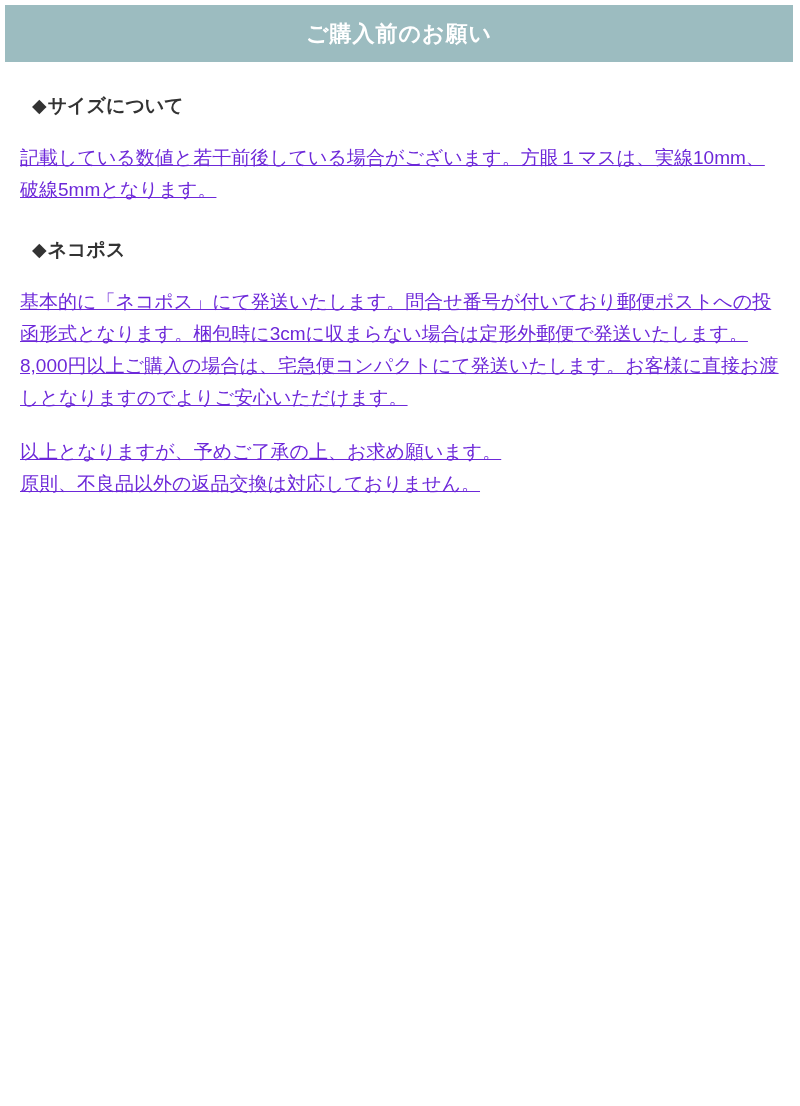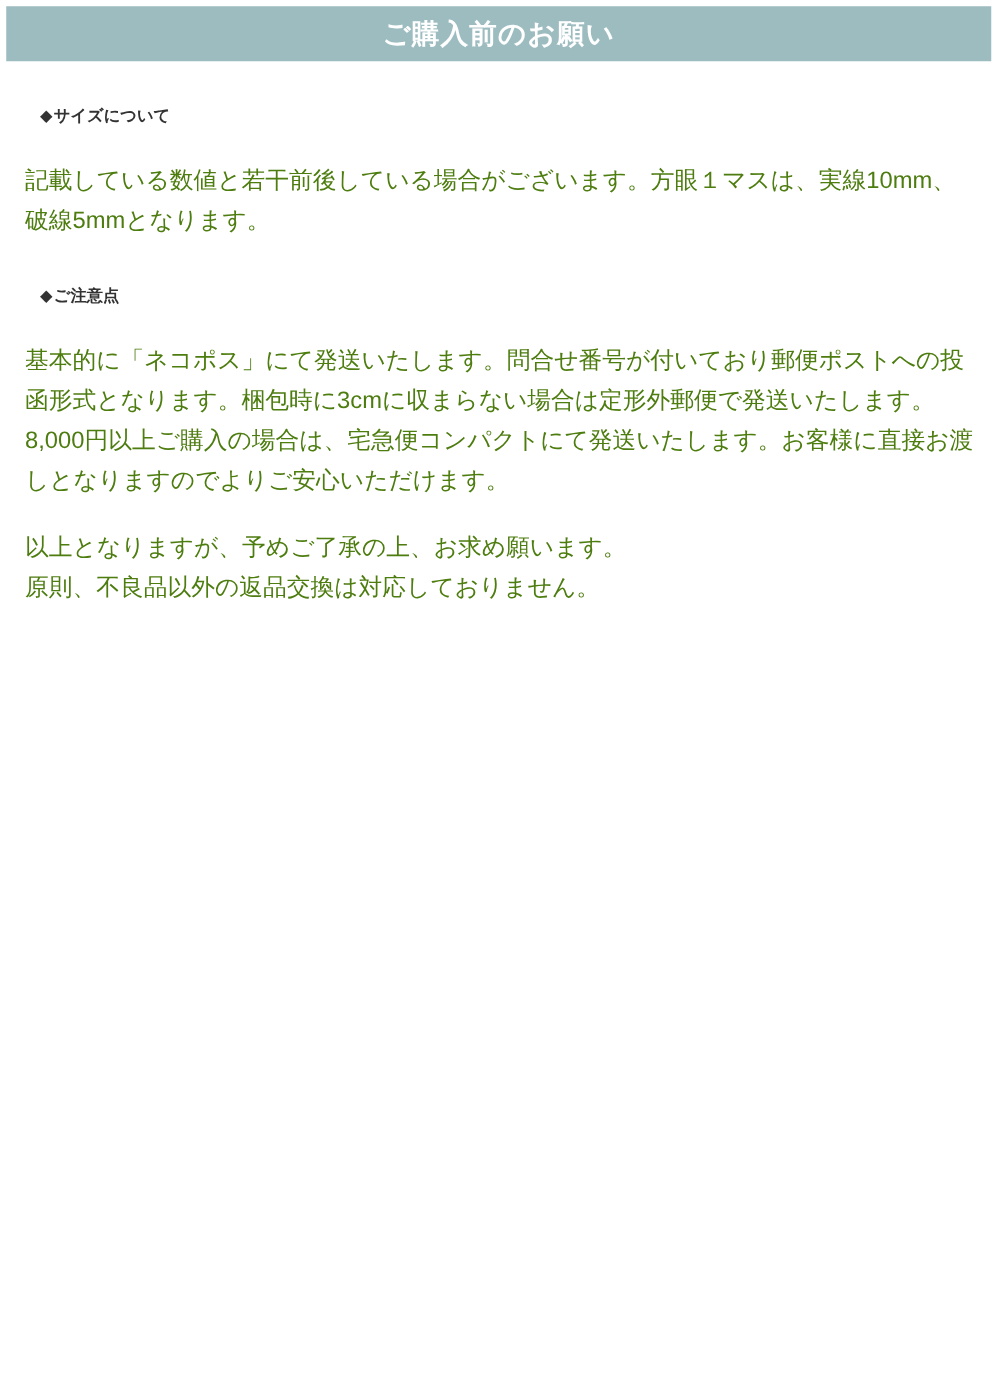--- a/index.html
+++ b/index.html
@@ -13,52 +13,53 @@
     -webkit-font-smoothing: antialiased;
   }
   .page {
     width: 800px;
     min-height: 1106px;
     background: #ffffff;
     box-sizing: border-box;
   }
   .notice-header {
     margin: 5px 7px 16px 5px;
-    height: 44px;
+    height: 57px;
     background: #9cbcc0;
     display: flex;
     align-items: center;
     justify-content: center;
   }
   .notice-header .title {
     color: #ffffff;
     font-size: 22px;
     font-weight: bold;
     letter-spacing: 1px;
   }
   .content {
     padding: 0 20px 18px 20px;
   }
   .section-heading {
     margin: 30px 0 0 12px;
-    font-size: 13px;
+    font-size: 19px;
     line-height: 28px;
     font-weight: bold;
     color: #333333;
   }
   .section-heading .bullet {
     font-weight: bold;
     margin-right: 1px;
   }
   .section-body, .closing {
     margin: 22px 0 0 0;
     font-size: 19px;
     line-height: 32px;
-    color: #4d7c0f;
+    color: #6d28d9;
     white-space: pre-line;
+    text-decoration: underline;
   }
 </style>
 </head>
 <body>
 
 <div class="page">
 
   <div class="notice-header">
     <span class="title">ご購入前のお願い</span>
   </div>
@@ -68,21 +69,21 @@
     <div class="section">
       <div class="section-heading"><span class="bullet">◆</span><span>サイズについて</span></div>
       <p class="section-body">記載している数値と若干前後している場合がございます。方眼１マスは、実線10mm、破線5mmとなります。</p>
     </div>
 
 
     <div class="section">
     </div>
 
     <div class="section">
-      <div class="section-heading"><span class="bullet">◆</span><span>ご注意点</span></div>
+      <div class="section-heading"><span class="bullet">◆</span><span>ネコポス</span></div>
     </div>
 
 
     <div class="section">
       <p class="section-body">基本的に「ネコポス」にて発送いたします。問合せ番号が付いており郵便ポストへの投函形式となります。梱包時に3cmに収まらない場合は定形外郵便で発送いたします。
 8,000円以上ご購入の場合は、宅急便コンパクトにて発送いたします。お客様に直接お渡しとなりますのでよりご安心いただけます。</p>
     </div>
 
     <p class="closing">以上となりますが、予めご了承の上、お求め願います。
 原則、不良品以外の返品交換は対応しておりません。</p>

